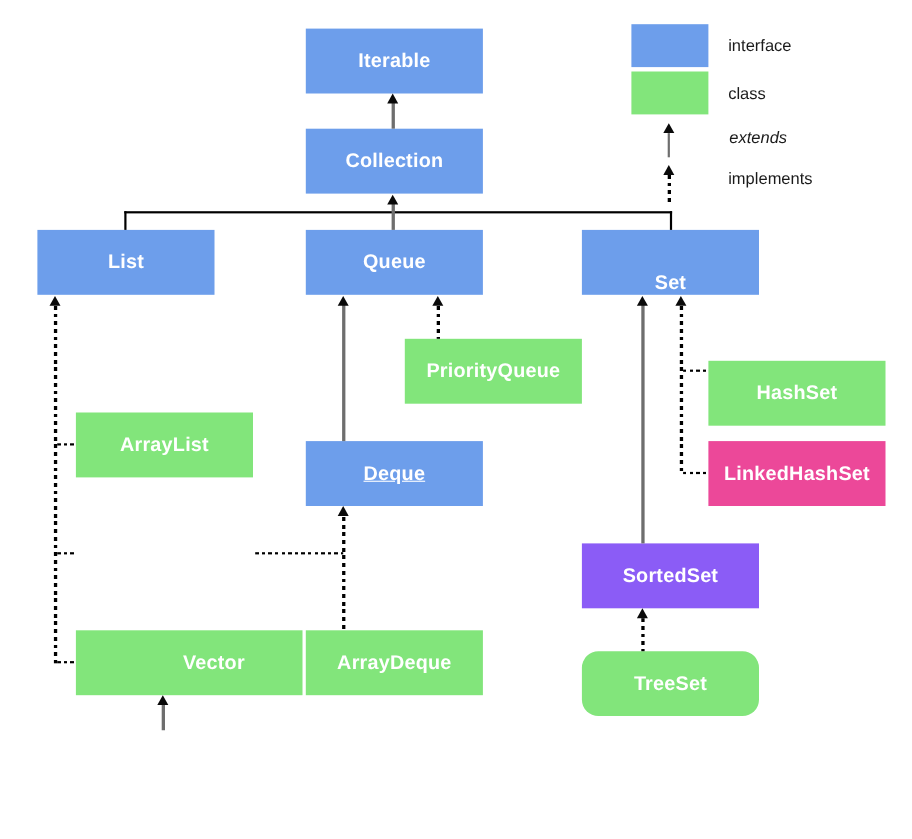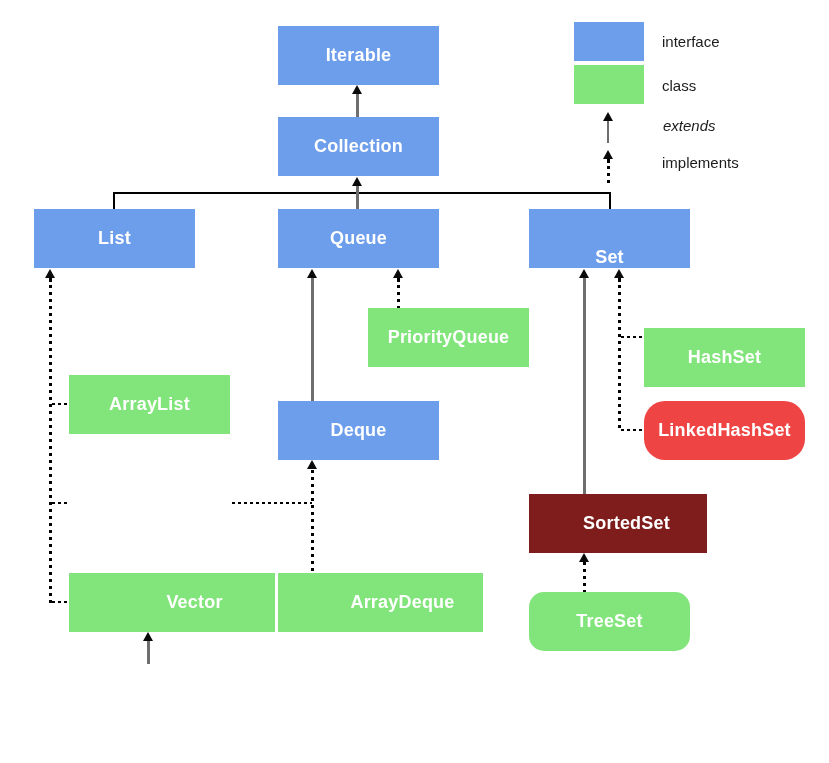--- a/index.html
+++ b/index.html
@@ -9,21 +9,21 @@
   .node{position:absolute;width:161px;height:59px;display:flex;align-items:center;justify-content:center;
         color:#ffffff;font-weight:bold;font-size:18px;letter-spacing:.2px;}
   .n-iterable{left:278px;top:26px;}
   .n-collection{left:278px;top:117px;}
   .n-list{left:34px;top:209px;}
   .n-queue{left:278px;top:209px;}
   .n-set{left:529px;top:209px;align-items:flex-end;}
   .n-priorityqueue{left:368px;top:308px;}
   .n-hashset{left:644px;top:308px;}
   .n-arraylist{left:69px;top:375px;}
-  .n-deque{left:278px;top:401px;}
+  .n-deque{left:278px;top:401px;text-decoration:underline;}
   .n-linkedhashset{left:644px;top:401px;}
   .n-linkedlist{left:69px;top:474px;}
   .n-sortedset{left:529px;top:494px;}
   .n-vector{left:69px;top:573px;}
   .n-arraydeque{left:278px;top:573px;}
   .n-treeset{left:529px;top:592px;border-radius:15px;}
   .n-stack{left:69px;top:672px;}
 
   
   .vline-gray{position:absolute;width:3px;background:#6e6e6e;}
@@ -61,43 +61,43 @@
     </div>
   <div class="node blue n-queue" style="background: rgb(109, 158, 235);">
       <span>Queue</span>
     </div>
   <div class="node blue n-set" style="background: rgb(109, 158, 235);">
       <span>Set</span>
     </div>
   <div class="node blue n-deque" style="background: rgb(109, 158, 235);">
       <span>Deque</span>
     </div>
-  <div class="node blue n-sortedset" style="background: #7f1d1d; padding-left: 17px;">
+  <div class="node blue n-sortedset" style="background: #8b5cf6;">
       <span>SortedSet</span>
     </div>
 
   <div class="node green n-arraylist" style="background: rgb(130, 229, 123);">
       <span>ArrayList</span>
     </div>
   <div class="node green n-vector" style="background: rgb(130, 229, 123); padding-left: 45px;">
       <span>Vector</span>
     </div>
   <div class="node green n-stack" style="background: rgb(130, 229, 123);">
       <span>Stack</span>
     </div>
   <div class="node green n-priorityqueue" style="background: rgb(130, 229, 123);">
       <span>PriorityQueue</span>
     </div>
-  <div class="node green n-arraydeque" style="background: rgb(130, 229, 123); padding-left: 44px;">
+  <div class="node green n-arraydeque" style="background: rgb(130, 229, 123);">
       <span>ArrayDeque</span>
     </div>
   <div class="node green n-hashset" style="background: rgb(130, 229, 123); margin-top: 20px;">
       <span>HashSet</span>
     </div>
-  <div class="node green n-linkedhashset" style="background: #ef4444; border-radius: 21px;">
+  <div class="node green n-linkedhashset" style="background: #ec4899;">
       <span>LinkedHashSet</span>
     </div>
   <div class="node green n-treeset" style="background: rgb(130, 229, 123);">
       <span>TreeSet</span>
     </div>
 
   <div class="vline-gray" style="left:356px;top:93px;height:24px;"></div>
   <div class="arrow-up" style="left:352px;top:85px;"></div>
 
   <div class="eline" style="left:113px;top:192px;width:498px;height:2px;"></div>

